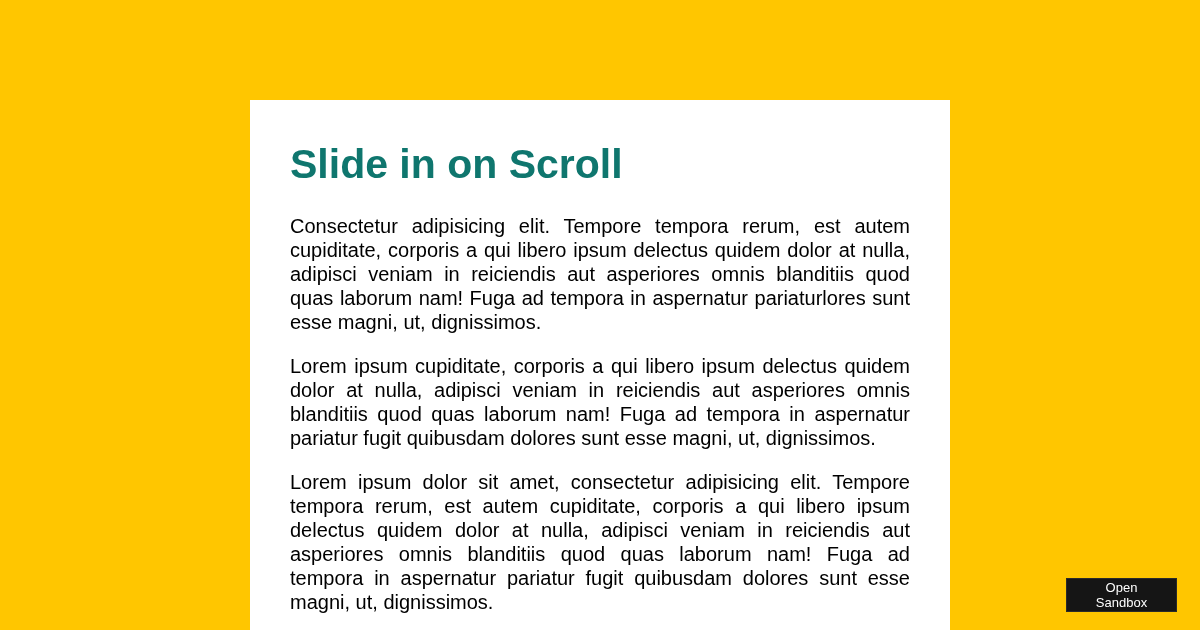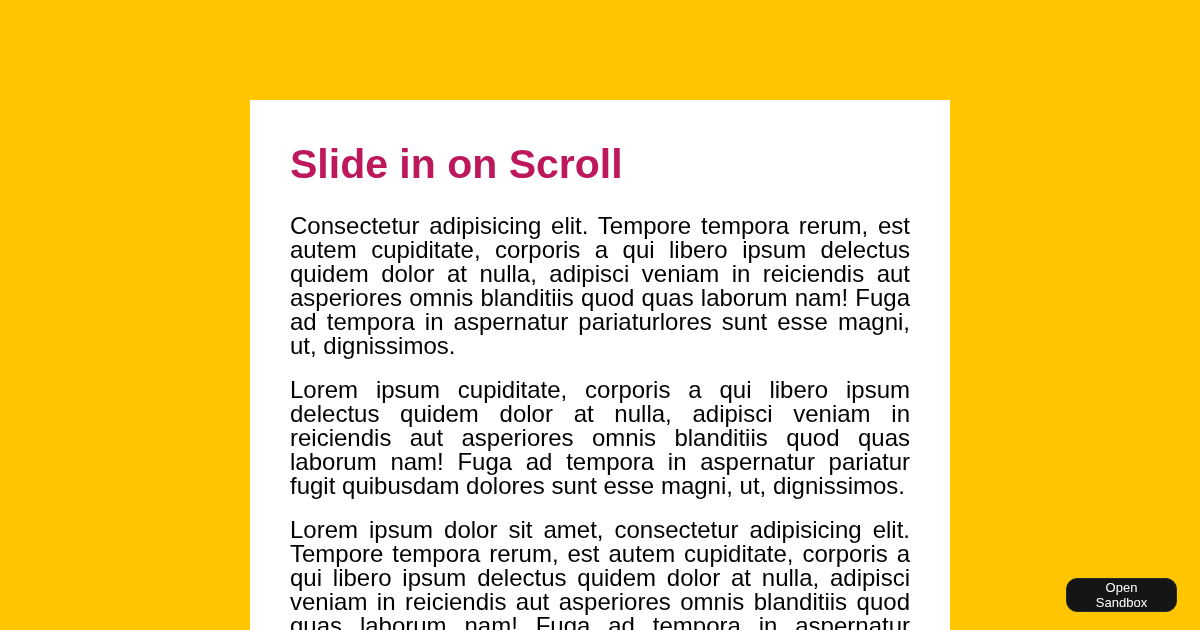--- a/index.html
+++ b/index.html
@@ -24,41 +24,41 @@
       height: 600px;
       background: #FFFFFF;
       box-sizing: border-box;
       padding: 36px 40px 0 40px;
     }
     .title {
       margin: 0 0 22px 0;
       font-size: 41px;
       font-weight: bold;
       line-height: 56px;
-      color: #be185d;
+      color: #0f766e;
       letter-spacing: 0px;
     }
     .para {
       margin: 0 0 20px 0;
-      font-size: 24px;
+      font-size: 20px;
       line-height: 24px;
       color: #000000;
       text-align: justify;
     }
     .sandbox-btn {
       position: absolute;
       left: 1066px;
       top: 578px;
       width: 111px;
       height: 33px;
       box-sizing: border-box;
       background: #151515;
       color: #FFFFFF;
       border: 1px solid #2a2a2a;
-      border-radius: 11px;
+      border-radius: 0;
       font-family: "Liberation Sans", sans-serif;
       font-size: 13px;
       display: flex;
       align-items: center;
       justify-content: center;
       cursor: pointer;
       padding: 16px;
     }
   </style>
 </head>

